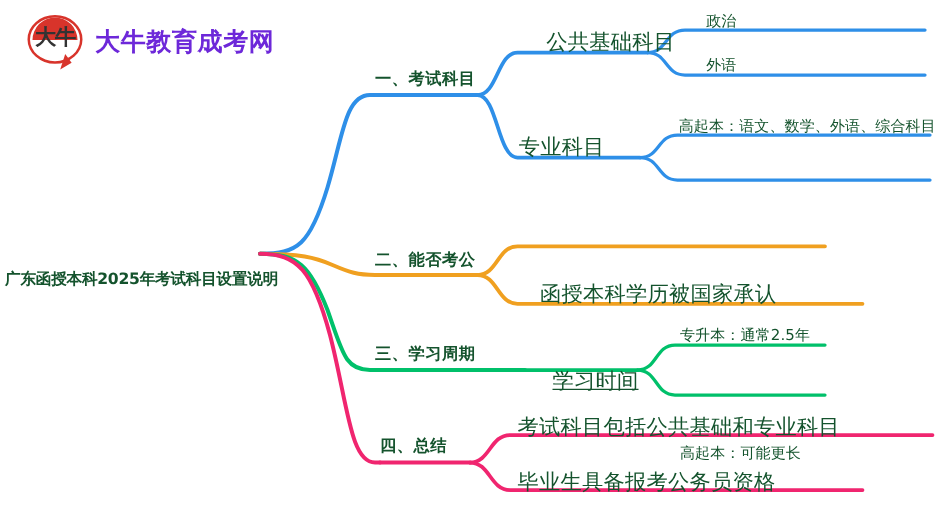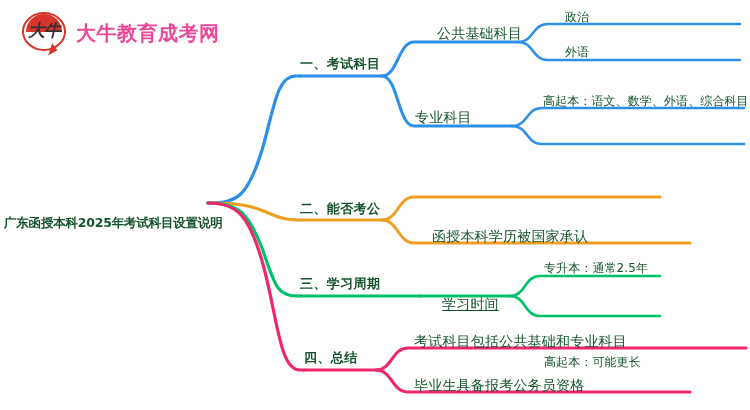--- a/index.html
+++ b/index.html
@@ -68,32 +68,31 @@
     position: absolute;
     left: 0;
     top: 9px;
     width: 44px;
     text-align: center;
     font-size: 17px;
     font-weight: bold;
     color: #333333;
     letter-spacing: -1px;
     line-height: 20px;
-    font-style: italic;
   }
   #logo-text {
     display: flex;
     flex-direction: column;
     justify-content: center;
     gap: 2px;
   }
   #logo-title {
     font-size: 20px;
     font-weight: bold;
-    color: #ec4899;
+    color: #6d28d9;
     letter-spacing: 0.5px;
     line-height: 22px;
     white-space: nowrap;
   }
   #logo-sub {
     font-size: 11px;
     font-weight: bold;
     color: #d8342b;
     letter-spacing: 0.6px;
     line-height: 12px;
@@ -119,21 +118,21 @@
     font-weight: bold;
     letter-spacing: -0.2px;
     margin-top: 20px;
   }
   .l1-node {
     font-size: 13px;
     font-weight: bold;
     letter-spacing: 0.4px;
   }
   .l2-node {
-    font-size: 14px;
+    font-size: 17px;
     letter-spacing: 0.2px;
   }
   .l3-node {
     font-size: 12px;
     letter-spacing: 0.1px;
   }
 </style>
 </head>
 <body>
 
@@ -181,21 +180,21 @@
   <div class="node root-node" style="left:4px; top:197px;">广东函授本科2025年考试科目设置说明</div>
 
   <div class="node l1-node" style="left:300px; top:57px;">一、考试科目</div>
   <div class="node l2-node" style="left:437px; top:26px;">公共基础科目</div>
   <div class="node l2-node" style="left:415px; top:110px;">专业科目</div>
   <div class="node l3-node" style="left:565px; top:11px;">政治</div>
   <div class="node l3-node" style="left:565px; top:46px;">外语</div>
   <div class="node l3-node" style="left:543px; top:95px;">高起本：语文、数学、外语、综合科目</div>
 
   <div class="node l1-node" style="left:300px; top:202px;">二、能否考公</div>
-  <div class="node l2-node" style="left:432px; top:229px;">函授本科学历被国家承认</div>
+  <div class="node l2-node" style="left:432px; top:229px;font-family:Liberation Mono, monospace;">函授本科学历被国家承认</div>
 
   <div class="node l1-node" style="left:300px; top:277px;">三、学习周期</div>
   <div class="node l2-node" style="left:442px; top:297px;text-decoration:underline;">学习时间</div>
   <div class="node l3-node" style="left:544px; top:262px;">专升本：通常2.5年</div>
   <div class="node l3-node" style="left:544px; top:308px;margin-top:48px;">高起本：可能更长</div>
 
   <div class="node l1-node" style="left:304px; top:351px;">四、总结</div>
   <div class="node l2-node" style="left:414px; top:334px;">考试科目包括公共基础和专业科目</div>
   <div class="node l2-node" style="left:414px; top:378px;">毕业生具备报考公务员资格</div>
 

